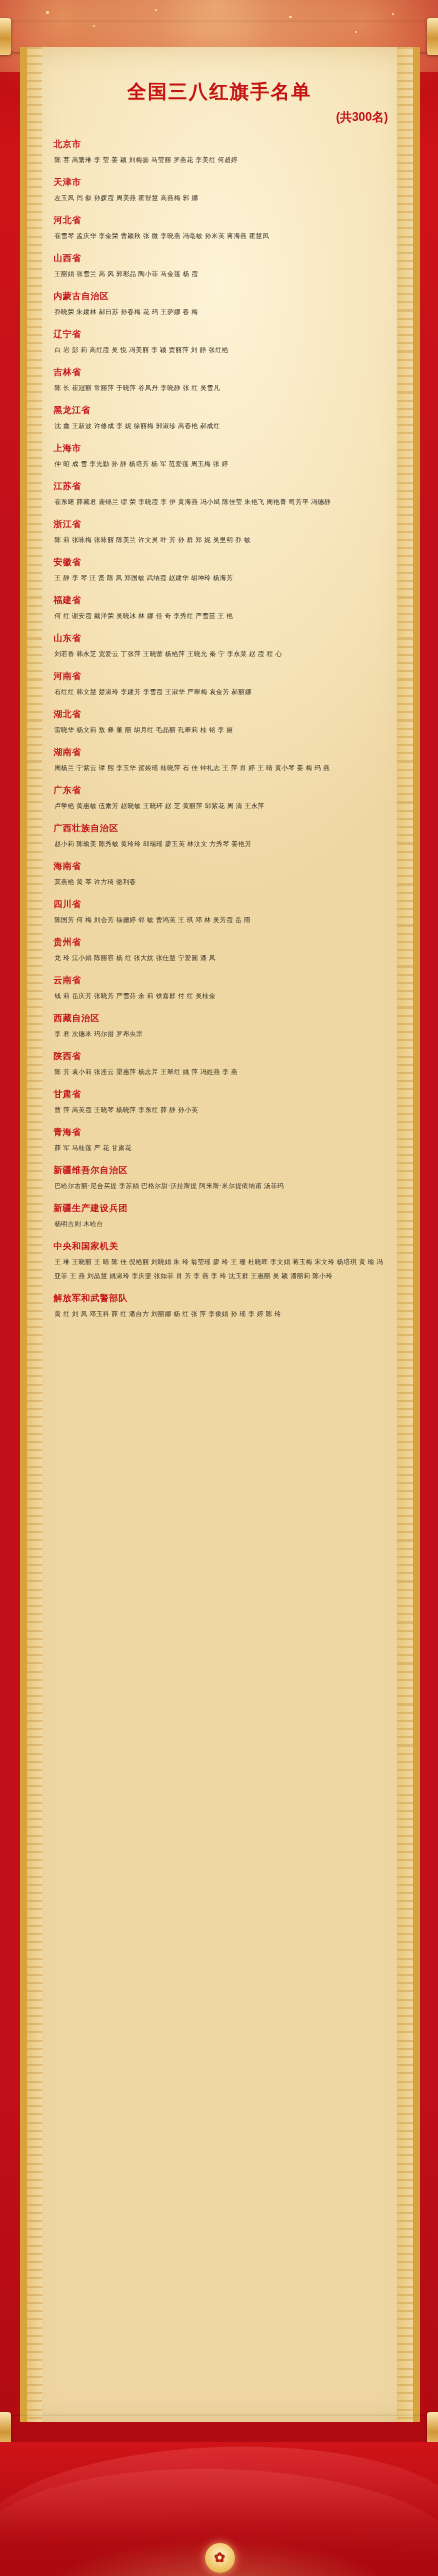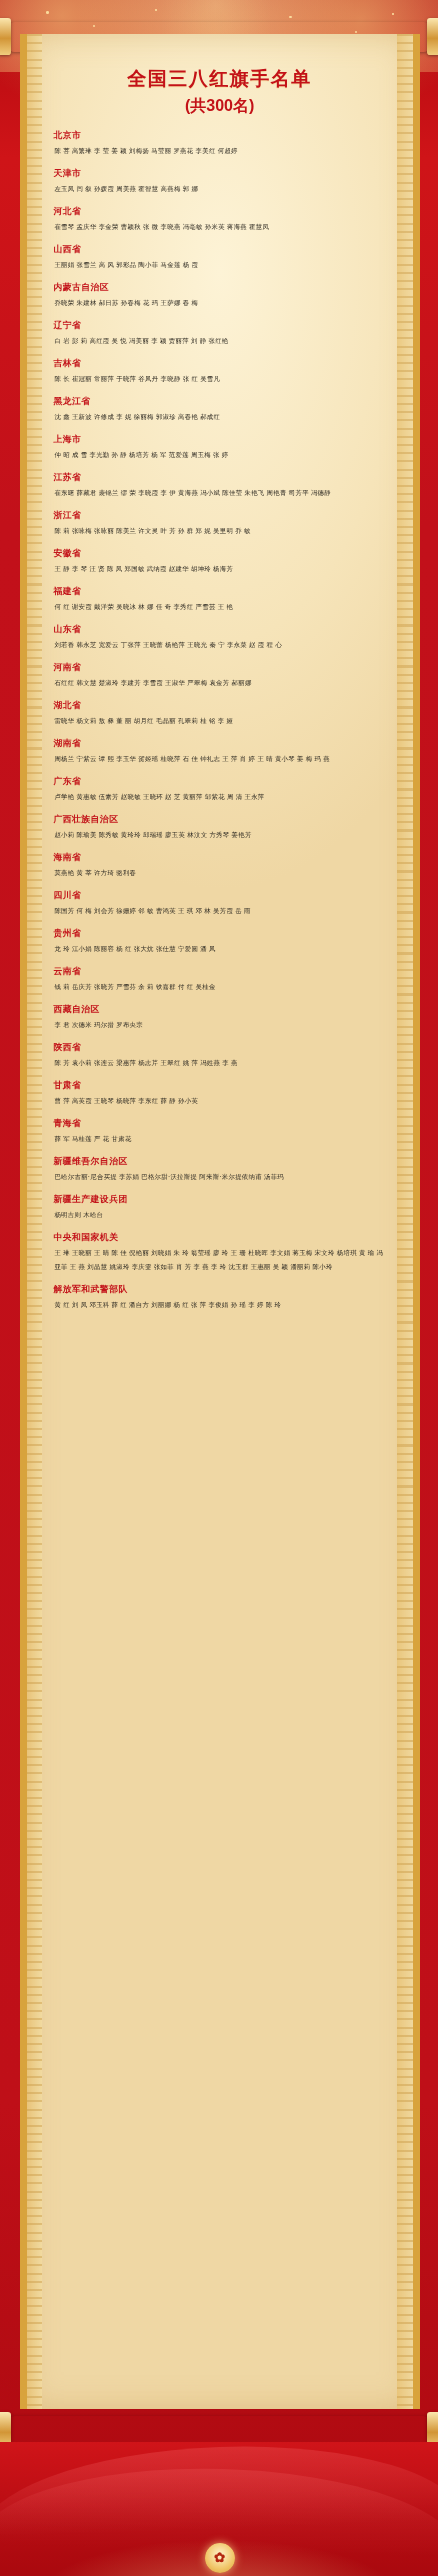--- a/index.html
+++ b/index.html
@@ -41,21 +41,21 @@
     position: absolute; top: -3.6px; width: 13.4px; height: 37px;
     background: linear-gradient(180deg,#fbe7ae,#d29536 55%,#f0cd7e);
     border-radius: 3.1px;
     box-shadow: 0 1px 3.1px rgba(0,0,0,.4);
   }
   .roller .cap.l { left: -11.3px; }
   .roller .cap.r { right: -11.3px; }
 
   
   .scroll {
-    position: absolute; left: 19.6px; top: 34px; width: 400px; height: 2375px;
+    position: absolute; left: 19.6px; top: 47px; width: 400px; height: 2375px;
     background:
       linear-gradient(180deg, rgba(255,248,228,0.0), rgba(255,248,228,0.0)),
       radial-gradient(ellipse 309px 618px at 50% 10%, #fdf3d6, #f6e4b9 60%, #efd7a4 100%);
     border-left: 7.2px solid #d8a33c;
     border-right: 7.2px solid #d8a33c;
     box-shadow: inset 0 0 31px rgba(190,140,60,.35);
   }
   .scroll::before, .scroll::after {
     content: ""; position: absolute; top: 0; bottom: 0; width: 15.5px;
     background:
@@ -71,21 +71,21 @@
     margin: 0 18.5px;
     padding: 14.4px 6.2px 20.6px 6.2px;
     z-index: 3;
   }
 
   .title-wrap { text-align: center; margin: 17.5px 0 13.4px; }
   .title {
     font-size: 19px; font-weight: bold; color: #c31218; letter-spacing: 1.5px;
     text-shadow: 0 0.5px 0 #f7e2a8;
   }
-  .subtitle { font-size: 16px; font-weight: bold; color: #c31218; margin-top: 4.1px; }
+  .subtitle { font-size: 12px; font-weight: bold; color: #c31218; margin-top: 4.1px; text-align: right; }
 
   .prov {
     color: #c3151b; font-size: 8.8px; font-weight: bold;
     margin: 7.2px 0 2.1px 2.1px; letter-spacing: 0.5px;
   }
   .names {
     color: #2e2a22; font-size: 6.4px; line-height: 2.05;
     letter-spacing: 0.3px; padding: 0 3.1px 2.1px 3.1px;
     word-break: break-all;
   }

